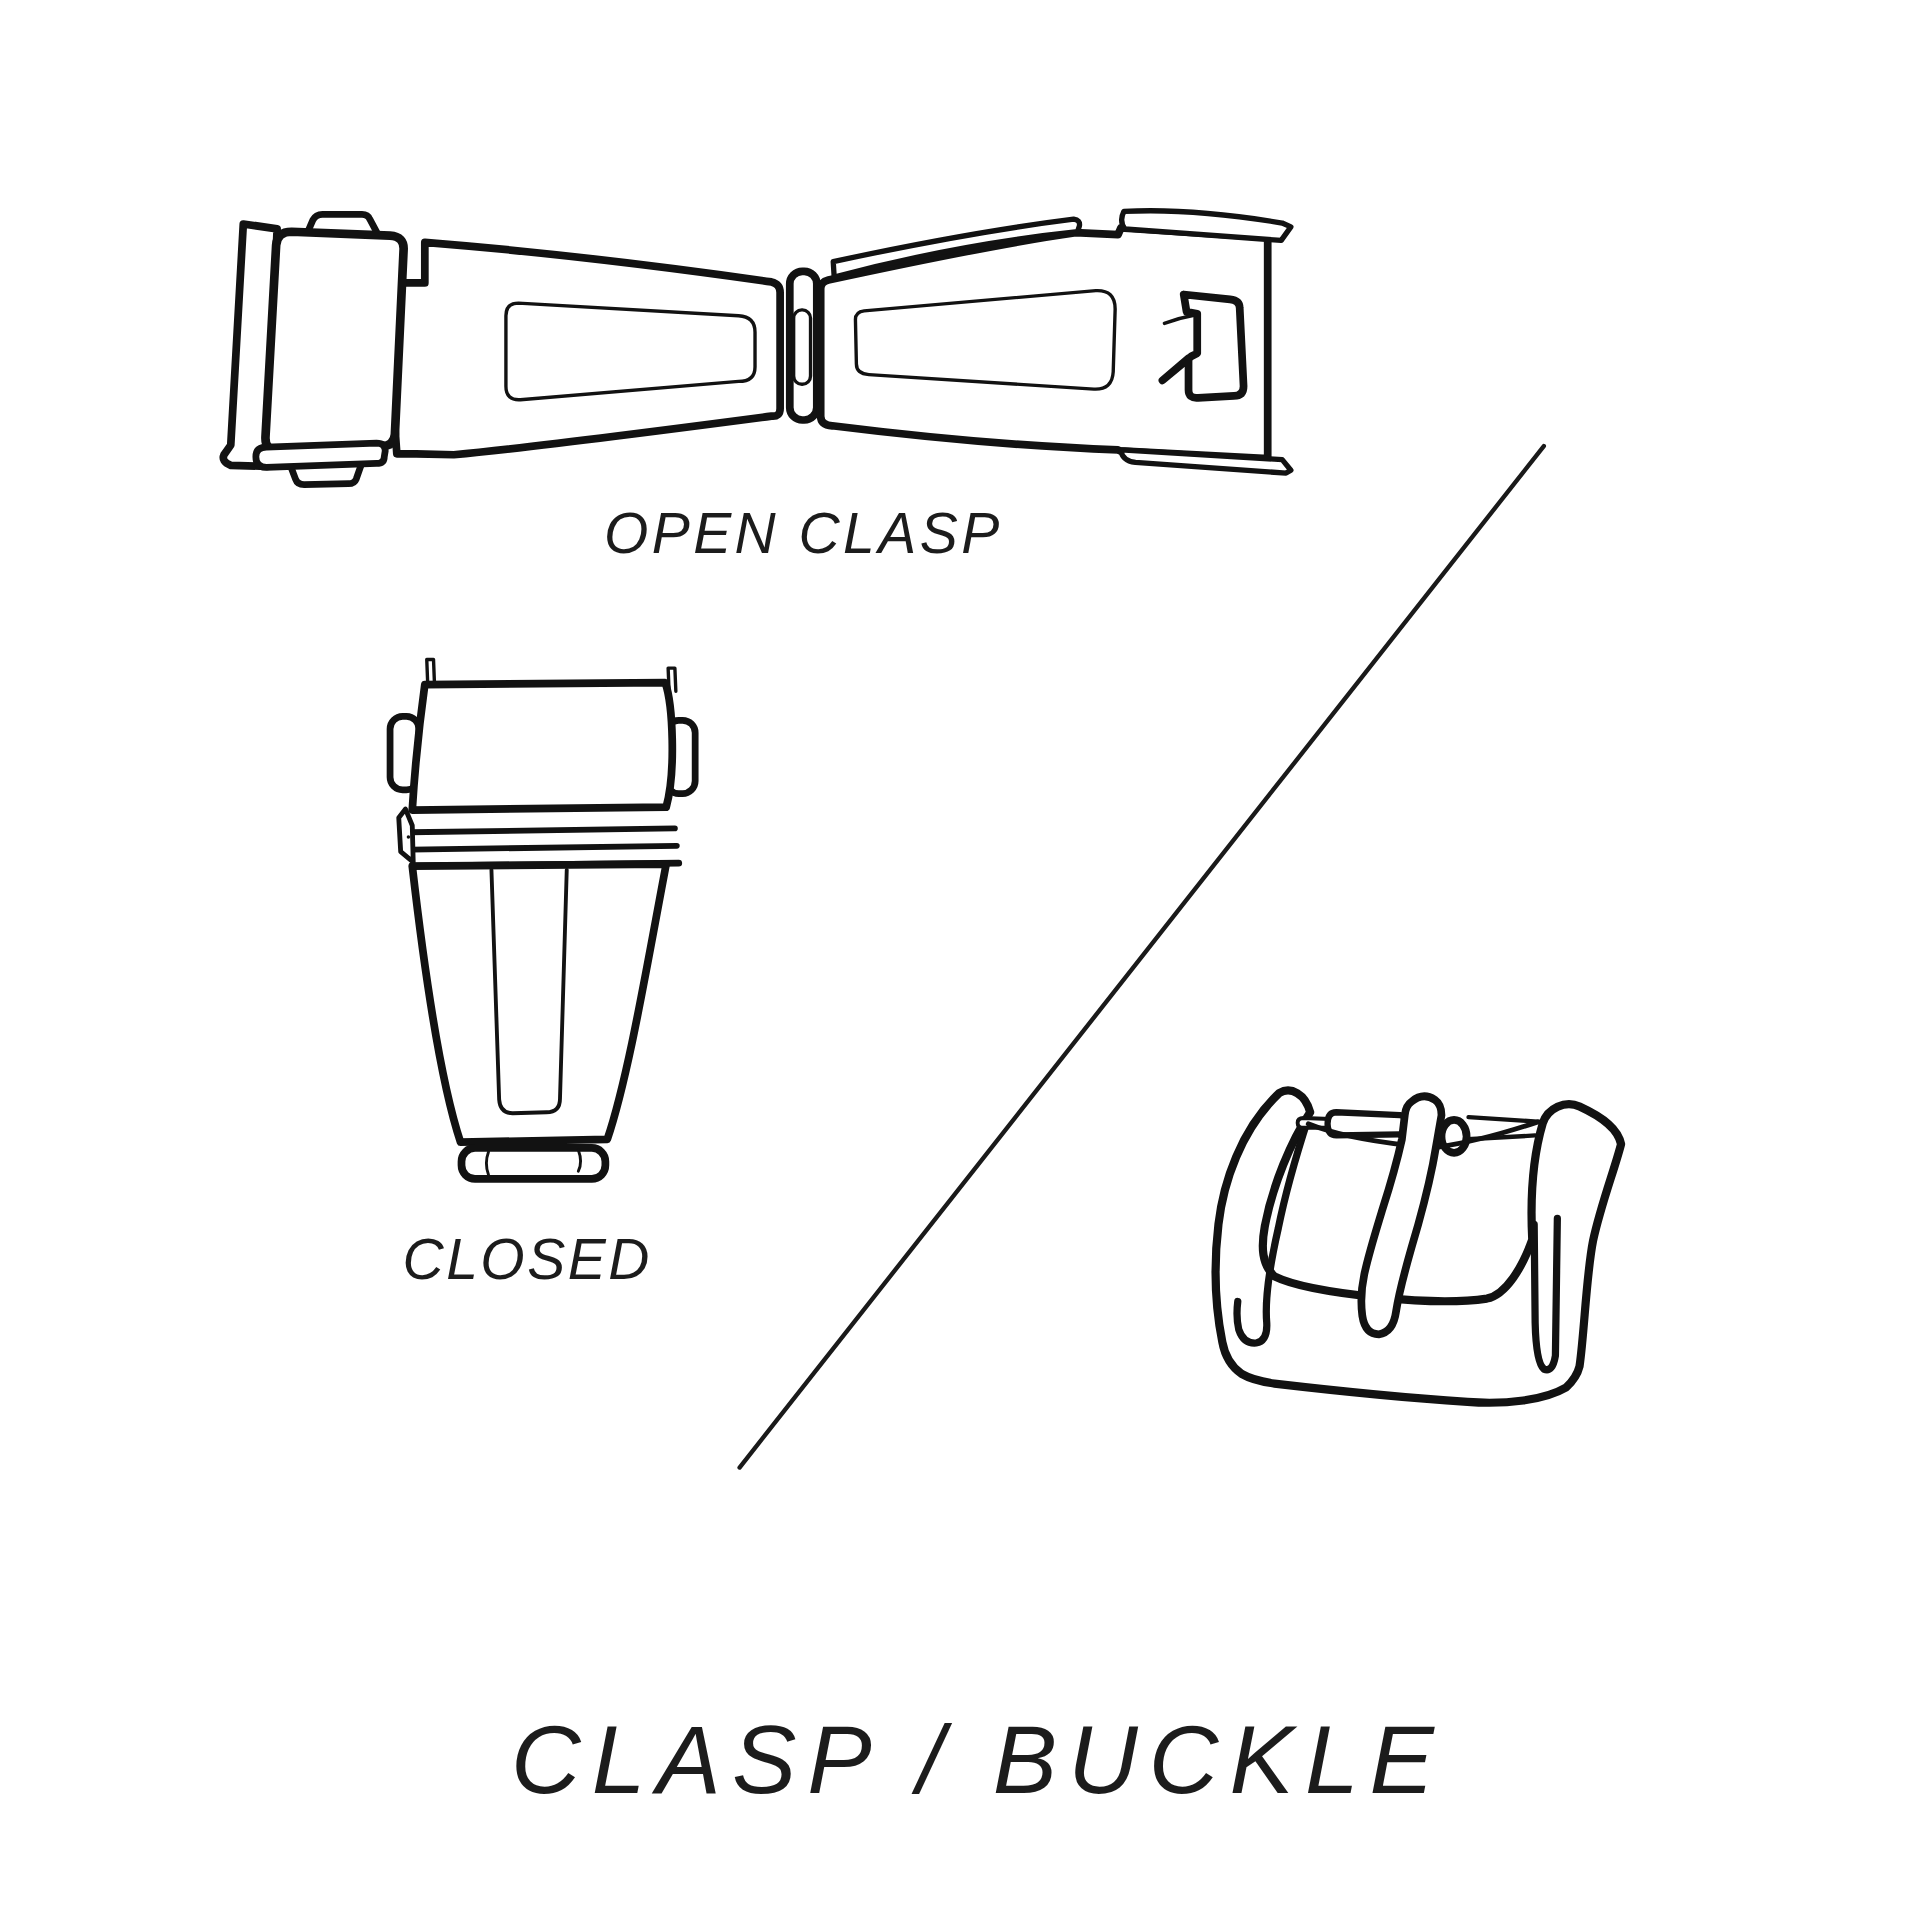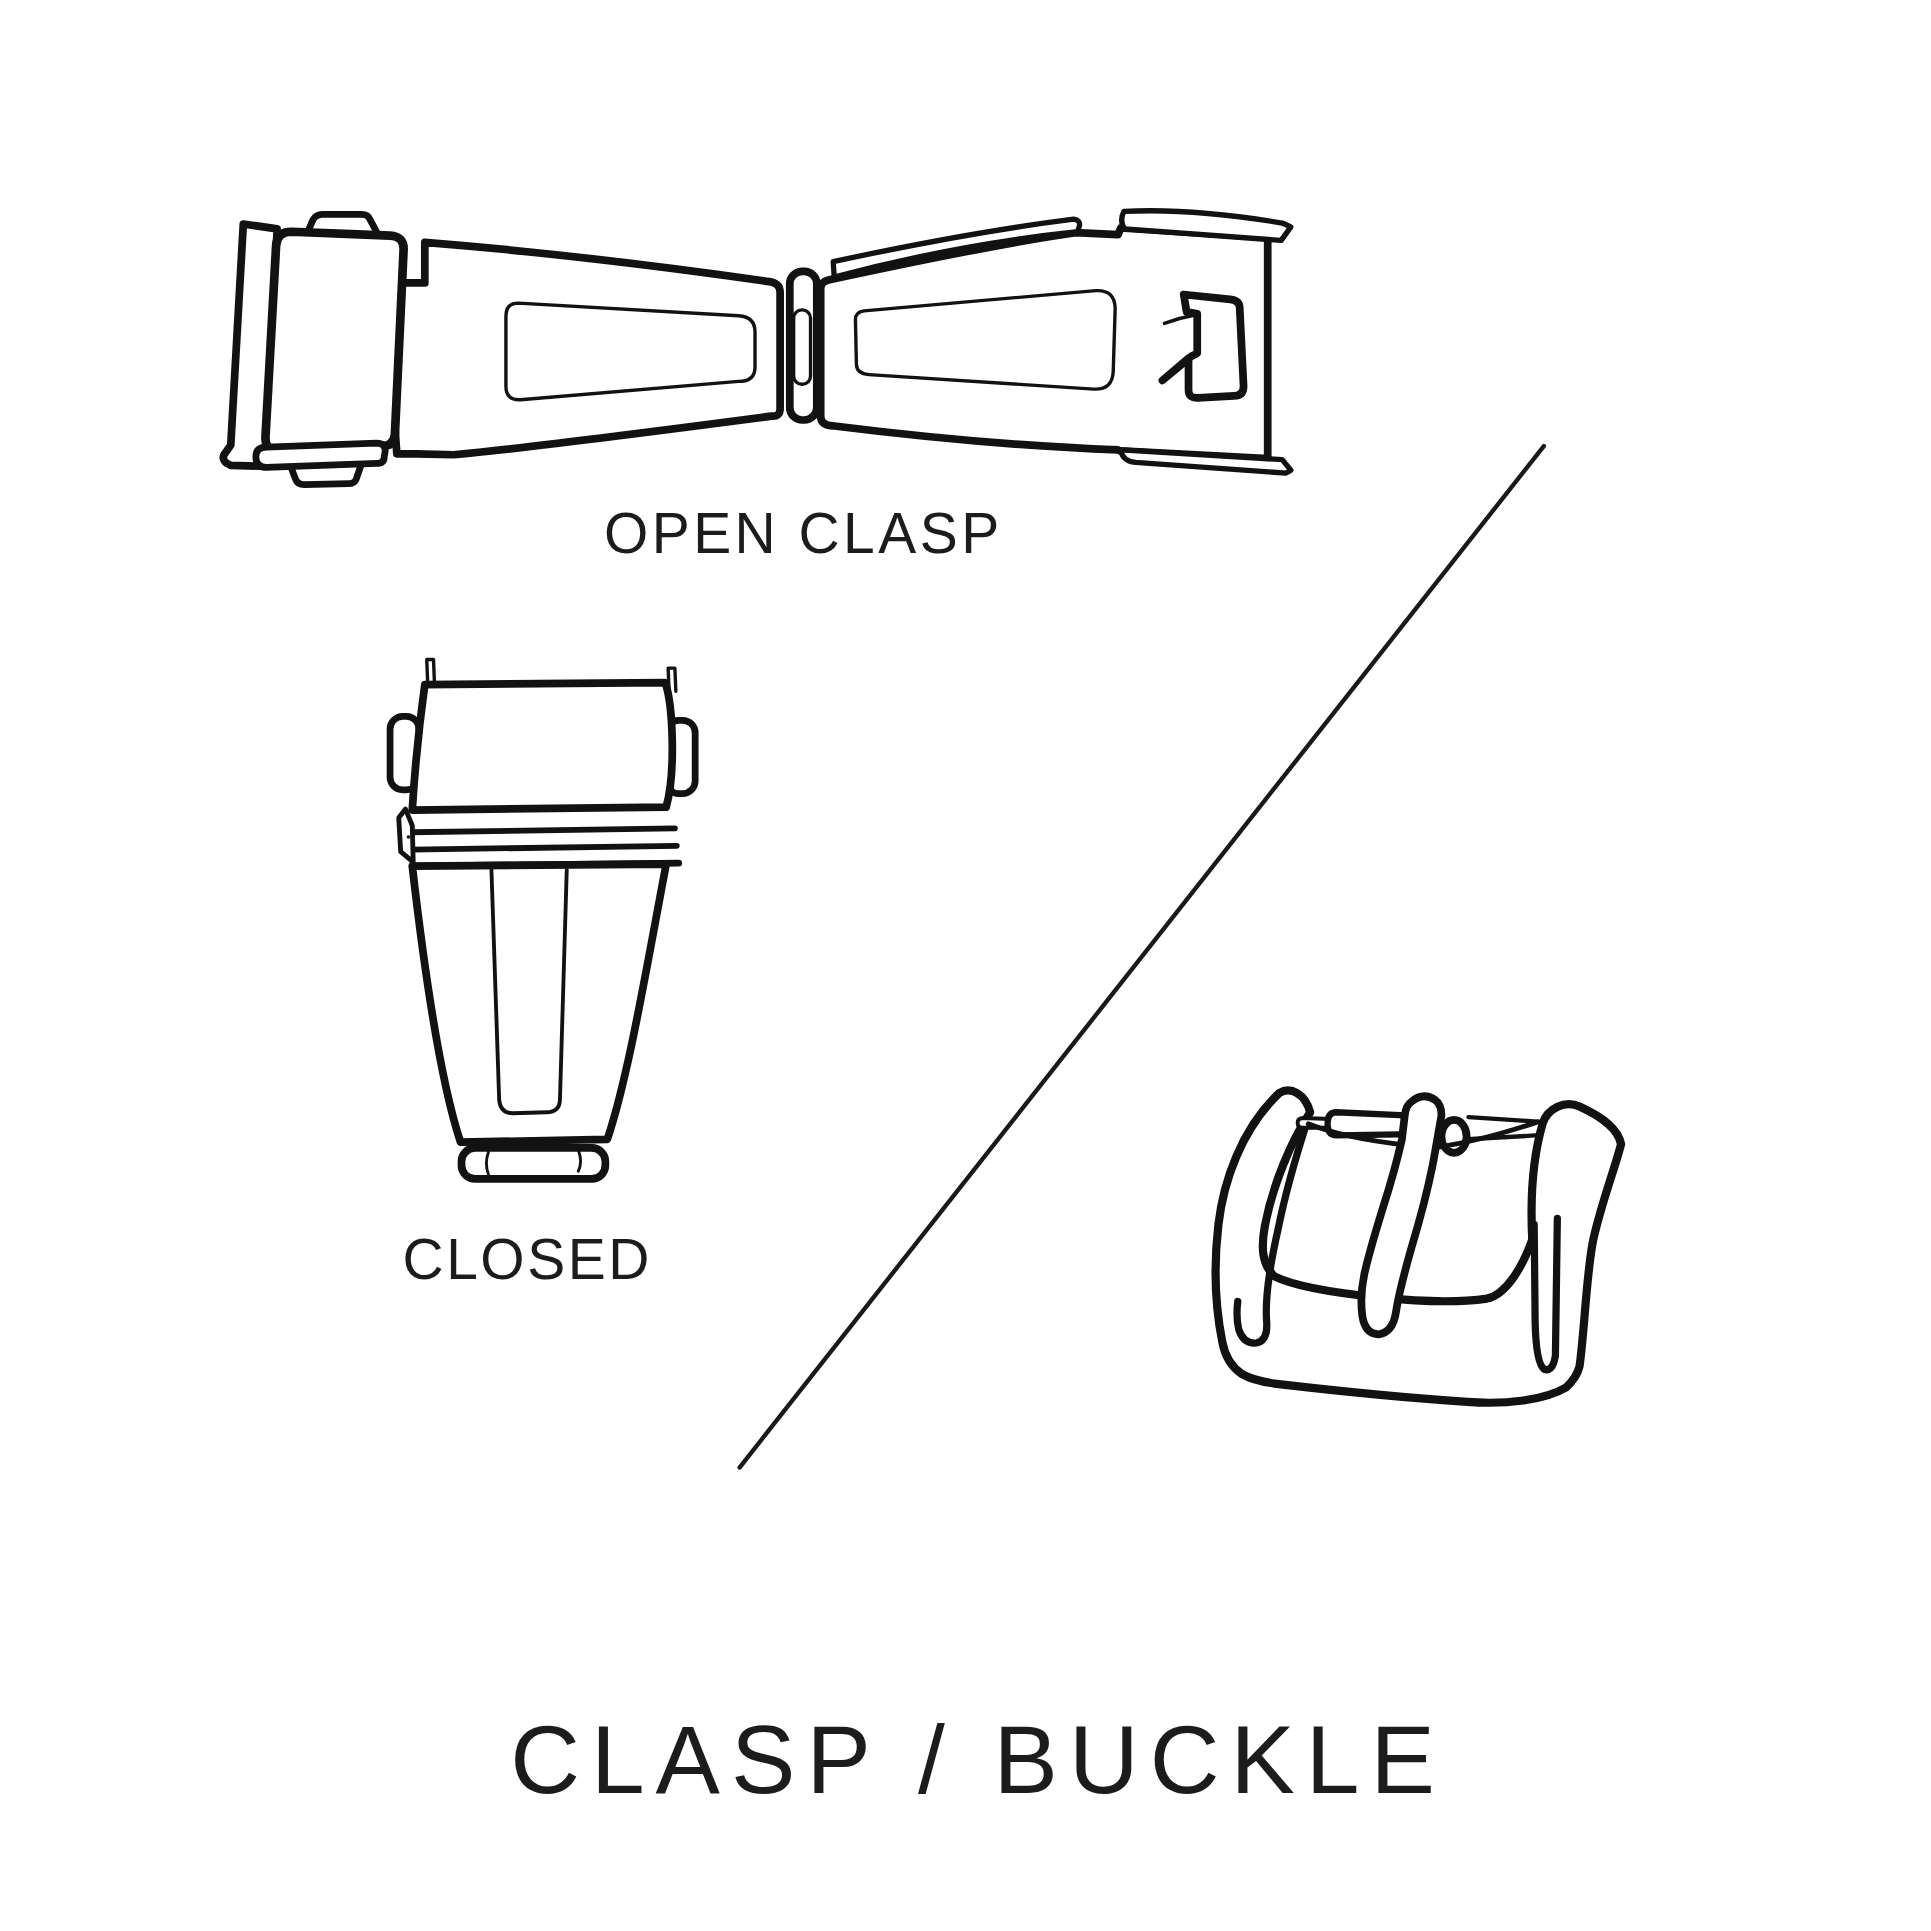--- a/index.html
+++ b/index.html
@@ -1,16 +1,16 @@
 <!DOCTYPE html>
 <html><head>
 <meta charset="utf-8">
 <style>
   html,body{margin:0;padding:0;background:#fff;}
-  #page{width:1931px;height:1931px;position:relative;background:#fff;overflow:hidden;}
+  #page{width:1931px;height:1931px;position:relative;background:#fff;overflow:hidden;font-style:italic;}
   svg{position:absolute;left:0;top:0;}
   text{font-family:"Liberation Sans",sans-serif;fill:#1c1c1c;}
 </style>
 </head>
 <body>
 <div id="page">
 <svg width="1931" height="1931" viewBox="0 0 2000 2000" fill="none" stroke-linejoin="round" stroke-linecap="round">
 
 <g stroke="#121212">
 

